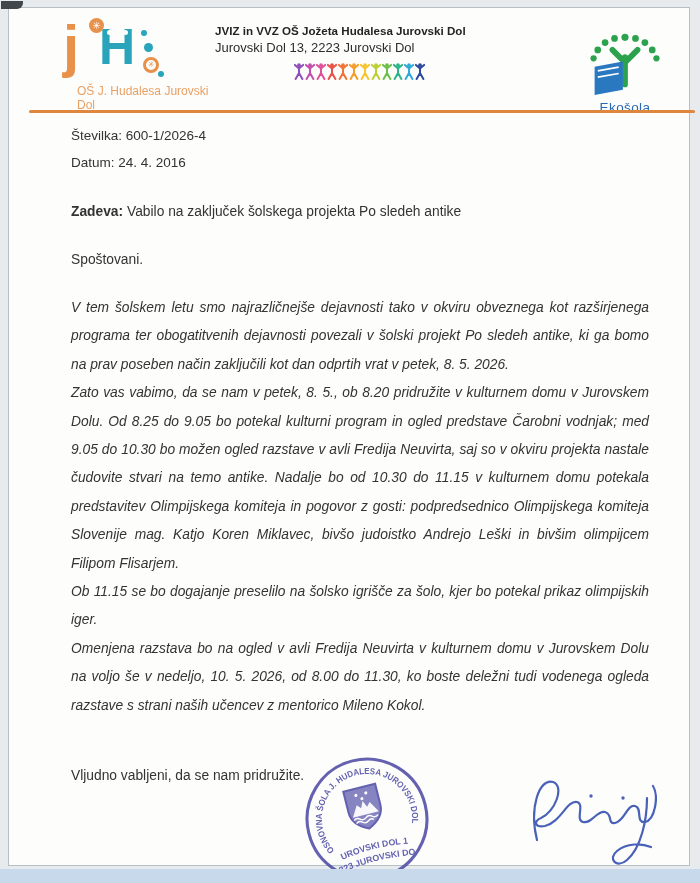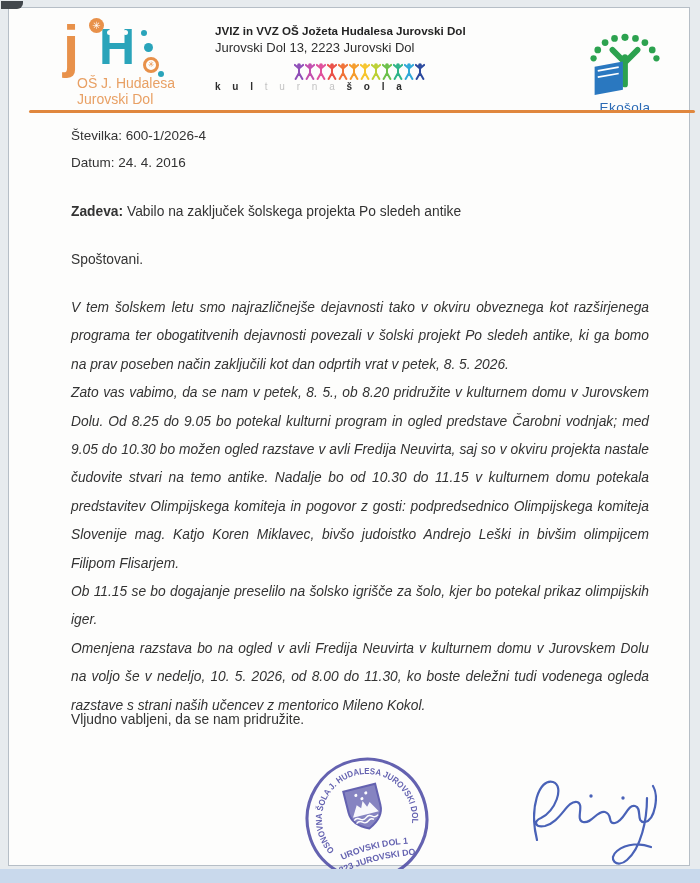--- a/index.html
+++ b/index.html
@@ -20,21 +20,21 @@
   .badge-asterisk{position:absolute;left:28px;top:2px;width:15px;height:15px;border-radius:50%;
                   background:#e8914a;color:#fff;font-size:10px;line-height:15px;text-align:center;}
   .badge-asterisk::before{content:"✳";}
   .dot{position:absolute;border-radius:50%;background:#2aa4ba;}
   .dot.d1{left:80px;top:14px;width:6px;height:6px;}
   .dot.d2{left:83px;top:27px;width:9px;height:9px;}
   .dot.d3{left:97px;top:55px;width:6px;height:6px;}
   .ring-asterisk{position:absolute;left:82px;top:41px;width:10px;height:10px;border-radius:50%;
                  border:3px solid #e8914a;color:#e8914a;font-size:8px;line-height:10px;text-align:center;}
   .ring-asterisk::before{content:"✳";}
-  .logo-jh-label{position:absolute;left:16px;top:59px;width:144px;font-size:14px;color:#e8a064;}
+  .logo-jh-label{position:absolute;left:16px;top:68px;width:144px;font-size:12px;color:#e8a064;}
 
   .center-head{position:absolute;left:206px;top:16px;width:288px;text-align:left;}
   .org-name{font-size:11.6px;font-weight:bold;color:#242424;white-space:nowrap;}
   .org-address{font-size:13px;color:#2c2c2c;margin-top:3px;white-space:nowrap;}
   .figures-row{display:flex;justify-content:center;gap:1px;margin-top:8px;height:17px;}
   .kulturna-line{margin-top:1px;font-size:10px;letter-spacing:4.5px;white-space:nowrap;}
   .k-bold{font-weight:bold;color:#2e2e2e;}
   .k-light{color:#c3c3c3;}
 
   .ekosola{position:absolute;left:560px;top:22px;width:112px;text-align:center;}
@@ -43,21 +43,21 @@
   .divider{position:absolute;left:20px;top:102px;width:666px;height:3px;background:#e0873e;border-radius:2px;}
 
   
   .letter-body{position:absolute;left:62px;top:120px;width:578px;font-size:13.8px;color:#333;}
   .meta-line{margin:0 0 12px 0;font-size:13.5px;}
   .subject-line{margin:34px 0 0 0;}
   .bold{font-weight:bold;}
   .salutation{margin:33px 0 0 0;}
   .paragraphs{margin-top:27px;}
   .paragraphs p{margin:0;text-align:justify;line-height:28.4px;font-style:italic;}
-  .closing{position:absolute;left:62px;top:704px;margin:0;font-size:13.8px;color:#333;}
+  .closing{position:absolute;left:62px;top:760px;margin:0;font-size:13.8px;color:#333;}
 
   
   .stamp{position:absolute;left:294px;top:747px;width:128px;height:128px;}
   .ring-text,.stamp-line{font-size:8.6px;font-weight:bold;fill:#4f4da6;font-family:"Liberation Sans",sans-serif;}
   .signature{position:absolute;left:446px;top:758px;width:230px;height:120px;}
   .sig-name{position:absolute;left:0;top:82px;width:100%;text-align:center;font-size:14.2px;color:#2e2e2e;}
   .sig-title{position:absolute;left:0;top:102px;width:100%;text-align:center;font-size:14.2px;color:#2e2e2e;}
 </style>
 </head>
 <body>
@@ -126,25 +126,20 @@
    </svg>
             <svg width="10" height="17" viewBox="0 0 10 17">
      <circle cx="5" cy="2.2" r="1.9" fill="#2fa9d8"></circle>
      <path d="M5 5.5 L0.9 1.9 M5 5.5 L9.1 1.9 M5 4.5 L5 10 M5 10 L1.6 16 M5 10 L8.4 16" stroke="#2fa9d8" stroke-width="2" stroke-linecap="round" fill="none"></path>
    </svg>
             <svg width="10" height="17" viewBox="0 0 10 17">
      <circle cx="5" cy="2.2" r="1.9" fill="#2c4a9e"></circle>
      <path d="M5 5.5 L0.9 1.9 M5 5.5 L9.1 1.9 M5 4.5 L5 10 M5 10 L1.6 16 M5 10 L8.4 16" stroke="#2c4a9e" stroke-width="2" stroke-linecap="round" fill="none"></path>
    </svg>
           </div>
-        <div class="kulturna-line">
-          <span class="k-bold">k u l</span>
-          <span class="k-light">t u r n a</span>
-          <span class="k-bold">š o l a</span>
-        </div>
       </div>
 
       <div class="ekosola">
         <svg width="84" height="66" viewBox="0 0 80 63">
           <g fill="#2ca24f">
             <circle cx="40" cy="7" r="3.4"></circle>
               <circle cx="30" cy="8" r="3.2"></circle>
               <circle cx="50" cy="8" r="3.2"></circle>
             <circle cx="21" cy="12" r="3.2"></circle>
               <circle cx="59" cy="12" r="3.2"></circle>

